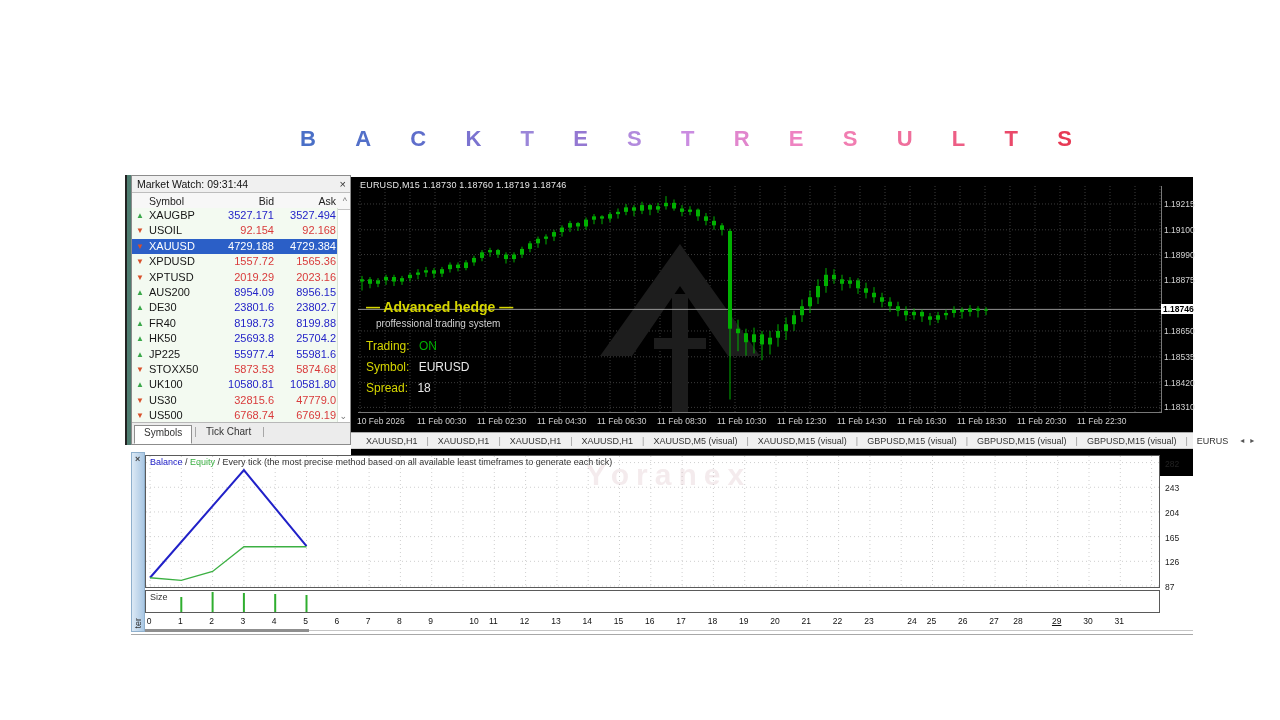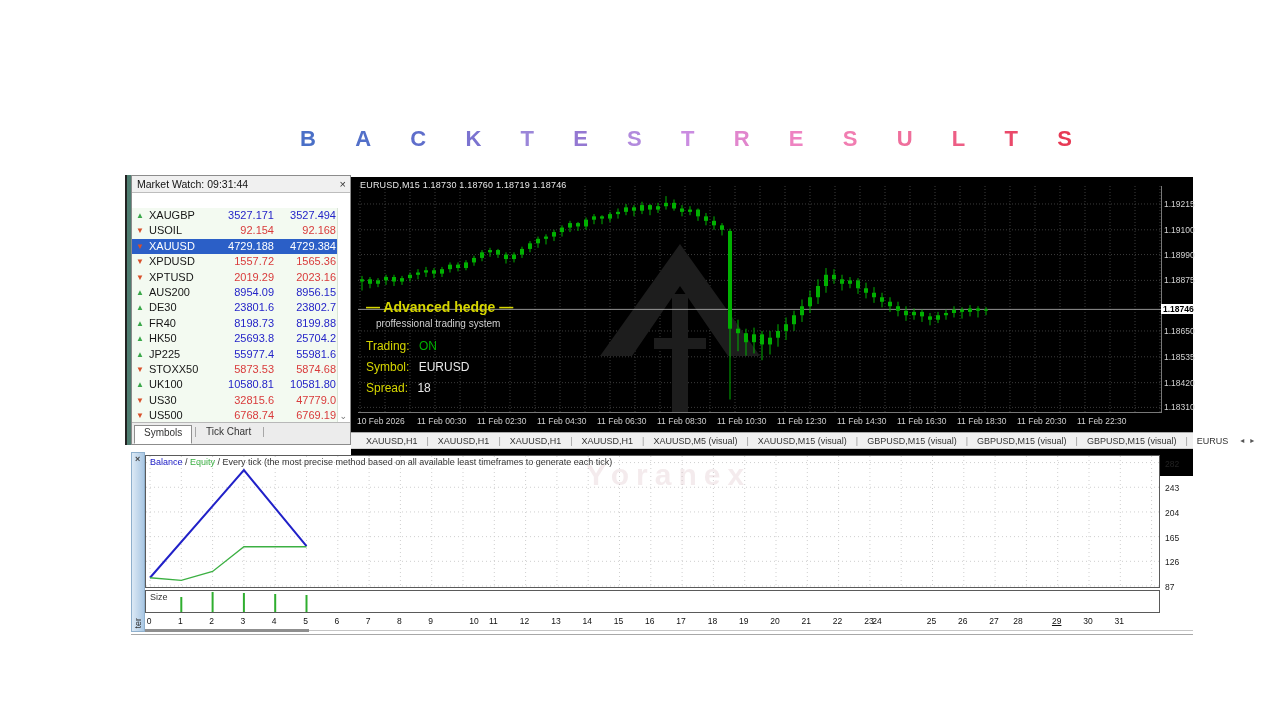--- a/index.html
+++ b/index.html
@@ -113,20 +113,26 @@
       <span style="color: rgb(231, 58, 85);">S</span>
     </div>
 
   <div class="app">
     <div class="edge-strip"></div>
 
     <div class="mw">
       <div class="mw-title">
         <span>Market Watch: 09:31:44</span>
         <span class="mw-close">×</span>
+      </div>
+      <div class="mw-head">
+        <span class="h-sym">Symbol</span>
+        <span class="h-bid">Bid</span>
+        <span class="h-ask">Ask</span>
+        <span class="mw-scroll" style="top:1px;">^</span>
       </div>
       <div class="mw-divider" style="left:94px;"></div>
       <div class="mw-divider" style="left:161px;"></div>
       <div class="mw-divider" style="left:205px;"></div>
       <div class="mw-rows" id="mw-rows">
           <div class="mw-row">
             <span class="arr up">▲</span>
             <span class="sym">XAUGBP</span>
             <span class="bid trend-up">3527.171</span>
             <span class="ask trend-up">3527.494</span>
@@ -590,21 +596,21 @@
         <span class="t-xlabel" style="left: 462.2px;">14</span>
         <span class="t-xlabel" style="left: 493.5px;">15</span>
         <span class="t-xlabel" style="left: 524.8px;">16</span>
         <span class="t-xlabel" style="left: 556.1px;">17</span>
         <span class="t-xlabel" style="left: 587.4px;">18</span>
         <span class="t-xlabel" style="left: 618.7px;">19</span>
         <span class="t-xlabel" style="left: 650px;">20</span>
         <span class="t-xlabel" style="left: 681.3px;">21</span>
         <span class="t-xlabel" style="left: 712.6px;">22</span>
         <span class="t-xlabel" style="left: 743.9px;">23</span>
-        <span class="t-xlabel" style="left: 752px;">24</span>
+        <span class="t-xlabel" style="left: 787px;">24</span>
         <span class="t-xlabel" style="left: 806.5px;">25</span>
         <span class="t-xlabel" style="left: 837.8px;">26</span>
         <span class="t-xlabel" style="left: 869.1px;">27</span>
         <span class="t-xlabel" style="left: 893px;">28</span>
         <span class="t-xlabel" style="left: 931.7px; text-decoration: underline;">29</span>
         <span class="t-xlabel" style="left: 963px;">30</span>
         <span class="t-xlabel" style="left: 994.3px;">31</span>
       </div>
 
     <div class="sb-track"></div>

